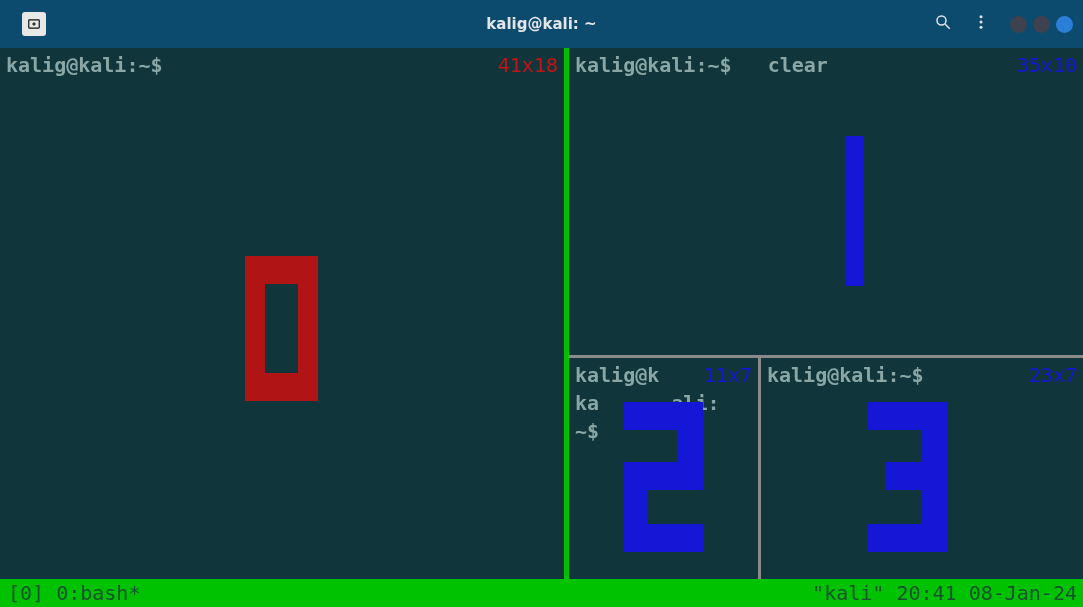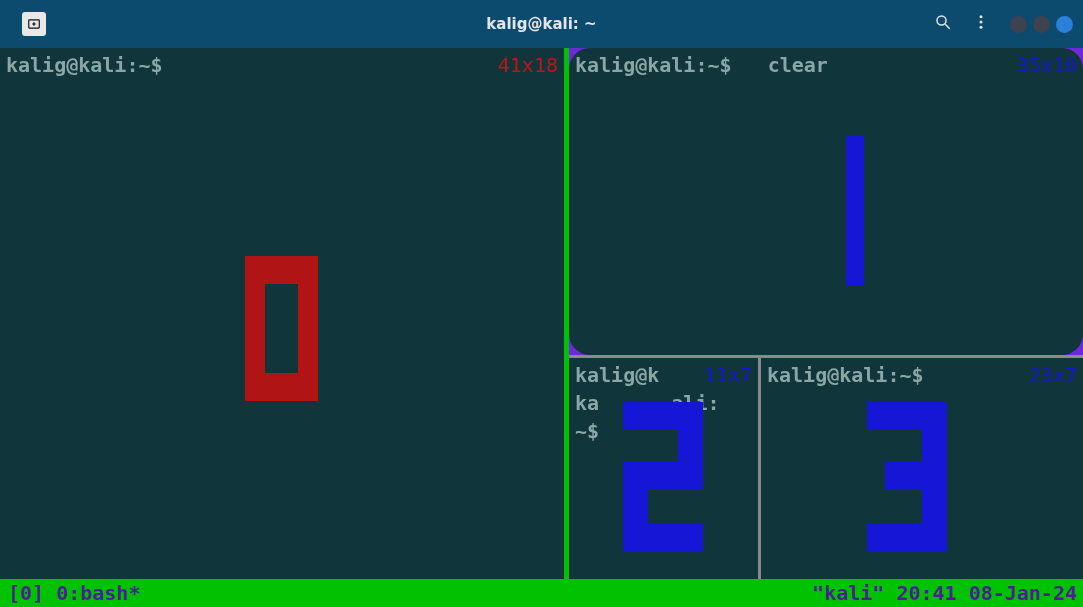--- a/index.html
+++ b/index.html
@@ -8,31 +8,31 @@
   .titlebar { height:48px; background:#0c4a6e; display:flex; align-items:center; position:relative; color:#cfd2d8; }
   .titlebar .left { display:flex; align-items:center; margin-left:22px; gap:16px; }
   .newtab { width:24px; height:24px; background:#e8e8e8; border-radius:3px; display:flex; align-items:center; justify-content:center; }
   .newtab svg { width:14px; height:14px; }
   .title { position:absolute; left:50%; transform:translateX(-50%); font-family:"DejaVu Sans","Liberation Sans",sans-serif; font-size:15px; color:#e3e5e8; font-weight:600; }
   .right { position:absolute; right:10px; display:flex; align-items:center; gap:20px; }
   .search-icon svg, .menu-icon svg { width:18px; height:18px; }
   .winbtns { display:flex; gap:6px; align-items:center; }
   .winbtn { width:17px; height:17px; border-radius:50%; background:#3e4250; }
   .winbtn.close { background:#2b7fd9; }
-  .term { flex:1; position:relative; background:#6d28d9; }
+  .term { flex:1; position:relative; background:#0c4a6e; }
   .pane { position:absolute; background:#10353b; font-size:20px; line-height:28px; color:#8aa7a5; padding:3px 6px; overflow:hidden; }
   .prompt { color:#8aa7a5; font-weight:bold; }
   .dims { position:absolute; top:3px; right:6px; font-weight:normal; }
   .dims.red { color:#c21414; }
   .dims.blue { color:#1616d6; }
   .cmd { color:#8aa7a5; font-weight:bold; }
   .divider-v-green { position:absolute; background:#00c200; width:5px; }
   .divider-h-grey { position:absolute; background:#8a8a8a; height:3px; }
   .divider-v-grey { position:absolute; background:#8a8a8a; width:3px; }
-  .statusbar { height:28px; background:#00c200; color:#4c1d95; display:flex; align-items:center; font-size:20px; font-weight:bold; padding:0 8px; position:relative; }
+  .statusbar { height:28px; background:#00c200; color:#14532d; display:flex; align-items:center; font-size:20px; font-weight:normal; padding:0 8px; position:relative; }
   .status-right { position:absolute; right:6px; }
   
   .glyph { position:absolute; }
 </style>
 </head>
 <body>
 
 <div class="root">
 
   <div class="titlebar">
@@ -77,21 +77,21 @@
       <div class="glyph" style="left:245px; top:208px;">
         <svg width="73" height="145" viewBox="0 0 73 145">
           <rect x="0" y="0" width="73" height="145" fill="#b01414"></rect>
           <rect x="20" y="28" width="33" height="89" fill="#10353b"></rect>
         </svg>
       </div>
     </div>
 
     <div class="divider-v-green" style="left:564px; top:0; height:531px;"></div>
 
-    <div class="pane" style="left:569px; top:0; width:514px; height:307px;border-radius:21px;">
+    <div class="pane" style="left:569px; top:0; width:514px; height:307px;">
       <span class="prompt">kalig@kali:~$</span>
       <span>&nbsp;</span>
       <span class="cmd">clear</span>
       <span class="dims blue">35x10</span>
       
       <div class="glyph" style="left:270px; top:88px;">
         <svg width="30" height="150" viewBox="0 0 30 150">
           <rect x="7" y="0" width="18" height="150" fill="#1616d6"></rect>
         </svg>
       </div>

